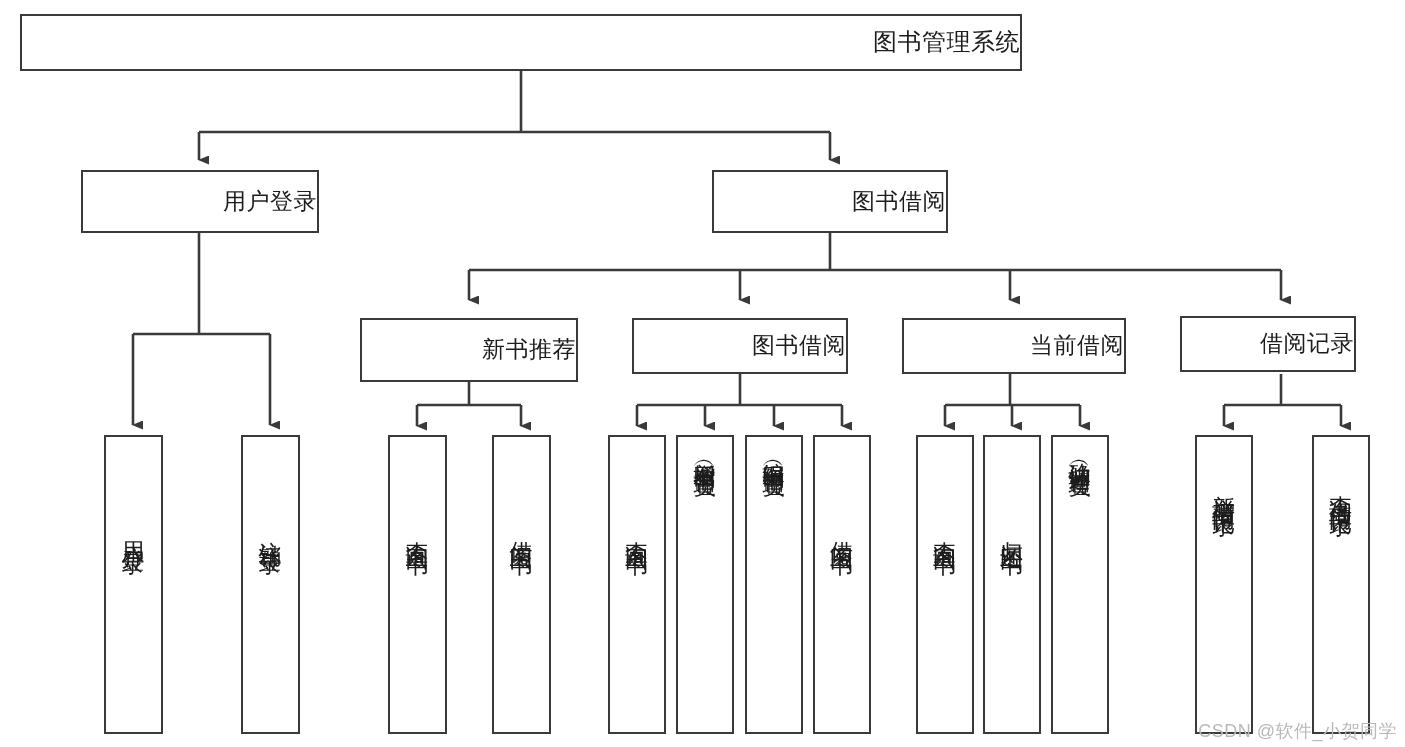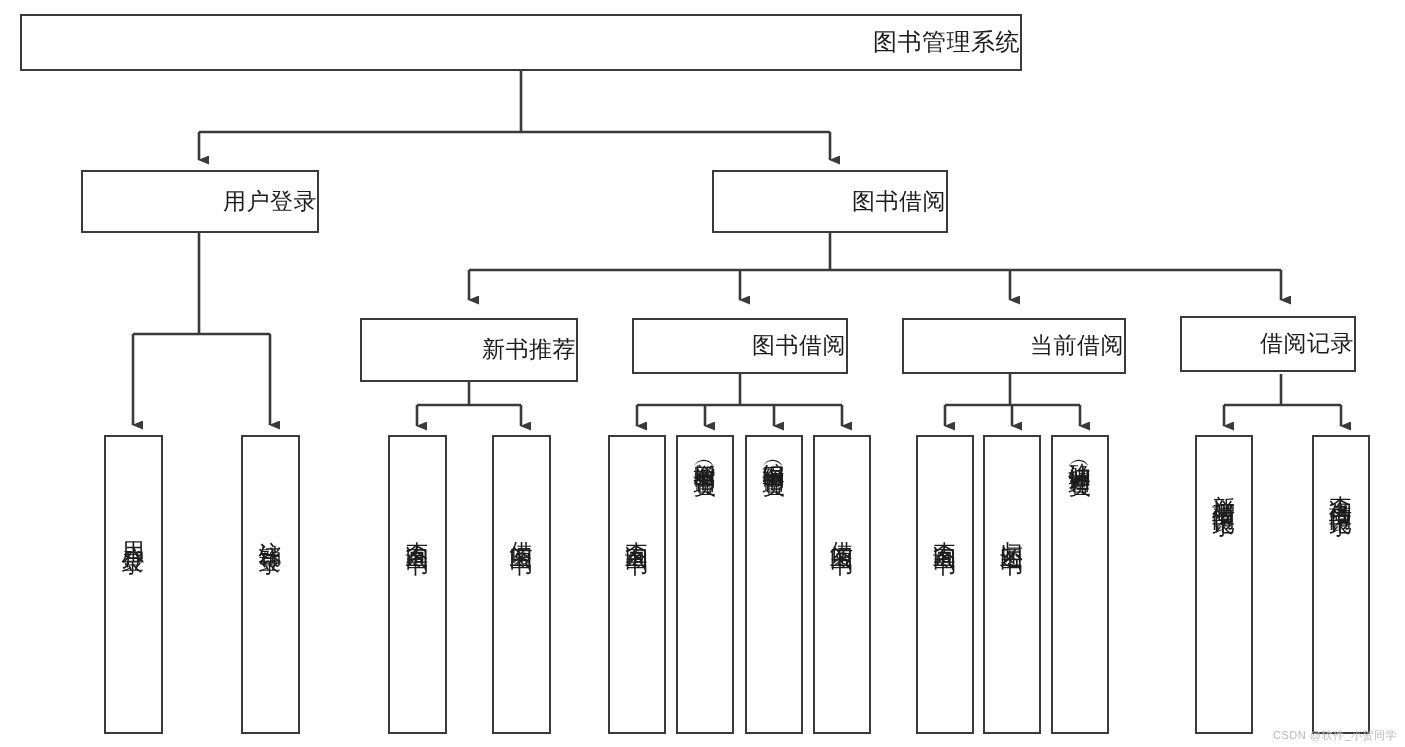--- a/index.html
+++ b/index.html
@@ -68,21 +68,21 @@
     padding-top: 8px;
   }
   .node.vert.tall-text .node-label {
     font-size: 22px;
     letter-spacing: 2px;
   }
   #watermark {
     position: absolute;
     right: 8px;
     bottom: 4px;
-    font-size: 11px;
+    font-size: 18px;
     color: #b9b9b9;
     white-space: nowrap;
     letter-spacing: 0.5px;
   }
 </style>
 </head>
 <body>
 
 <div id="diagram-root">
 

